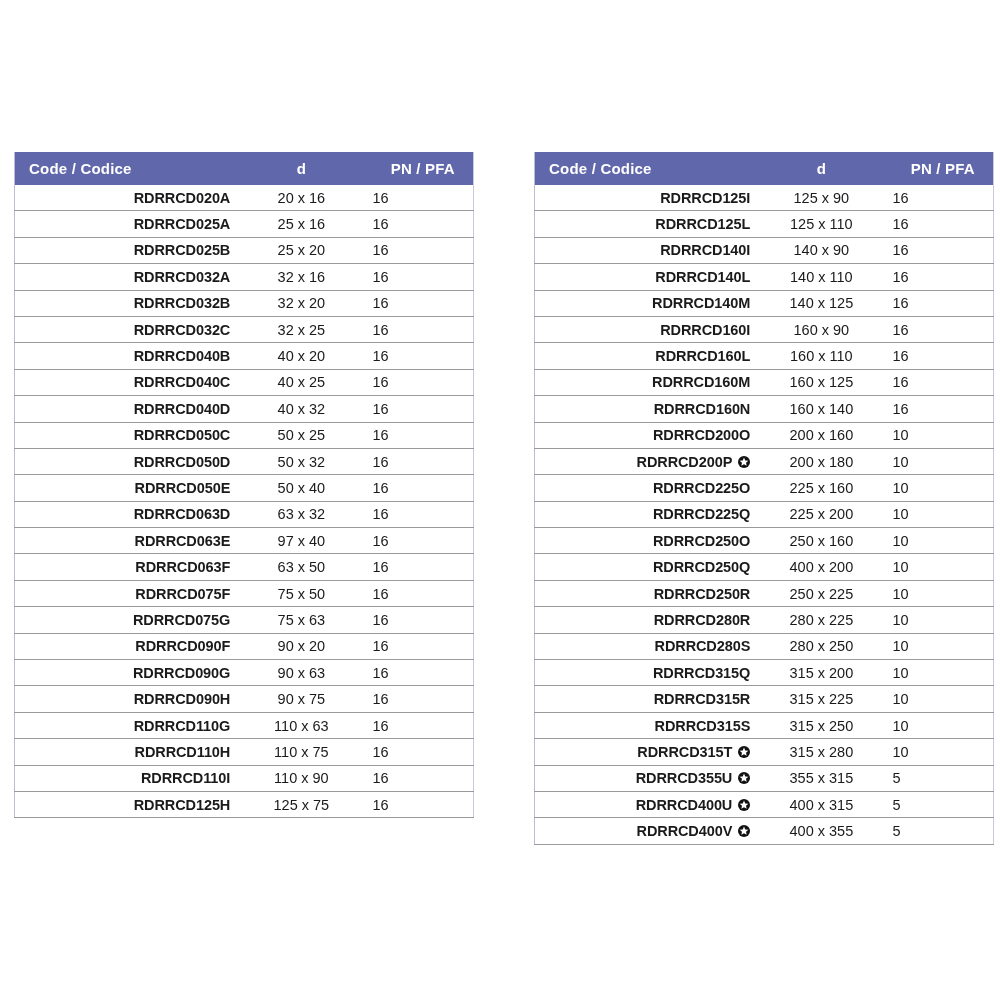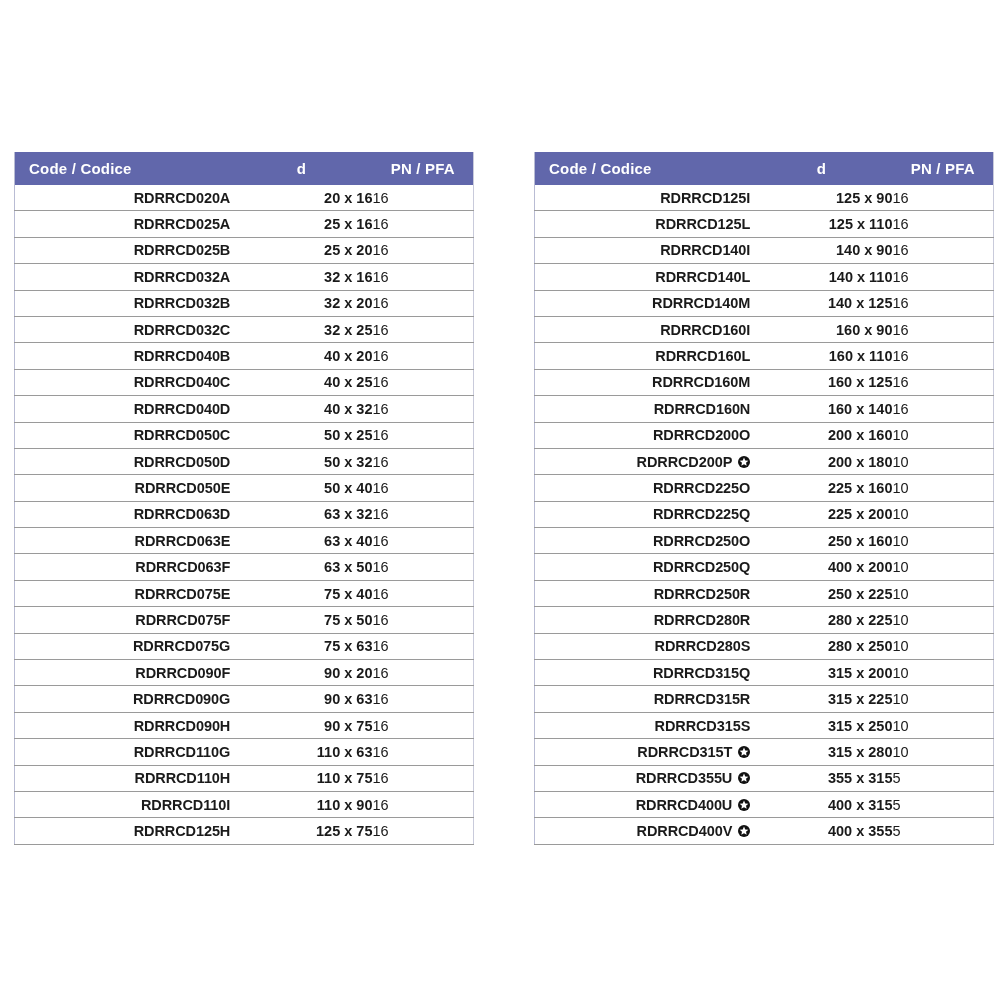--- a/index.html
+++ b/index.html
@@ -76,22 +76,22 @@
     padding: 0;
     vertical-align: middle;
   }
   td.c-code {
     font-weight: bold;
     text-align: right;
     padding-left: 14px;
     letter-spacing: -0.1px;
   }
   td.c-d {
-    text-align: right;
-    font-weight: bold;
+    text-align: center;
+    font-weight: normal;
     color: #262626;
   }
   td.c-pn {
     text-align: left;
     font-weight: normal;
     color: #262626;
   }
   .star-badge {
     display: inline-block;
     width: 12px;
@@ -183,31 +183,26 @@
               <td class="c-d">50 x 40</td>
               <td class="c-pn">16</td>
             </tr>
             <tr>
               <td class="c-code"><span>RDRRCD063D</span></td>
               <td class="c-d">63 x 32</td>
               <td class="c-pn">16</td>
             </tr>
             <tr>
               <td class="c-code"><span>RDRRCD063E</span></td>
-              <td class="c-d">63 x 40</td>
+              <td class="c-d">97 x 40</td>
               <td class="c-pn">16</td>
             </tr>
             <tr>
               <td class="c-code"><span>RDRRCD063F</span></td>
               <td class="c-d">63 x 50</td>
-              <td class="c-pn">16</td>
-            </tr>
-            <tr>
-              <td class="c-code"><span>RDRRCD075E</span></td>
-              <td class="c-d">75 x 40</td>
               <td class="c-pn">16</td>
             </tr>
             <tr>
               <td class="c-code"><span>RDRRCD075F</span></td>
               <td class="c-d">75 x 50</td>
               <td class="c-pn">16</td>
             </tr>
             <tr>
               <td class="c-code"><span>RDRRCD075G</span></td>
               <td class="c-d">75 x 63</td>

